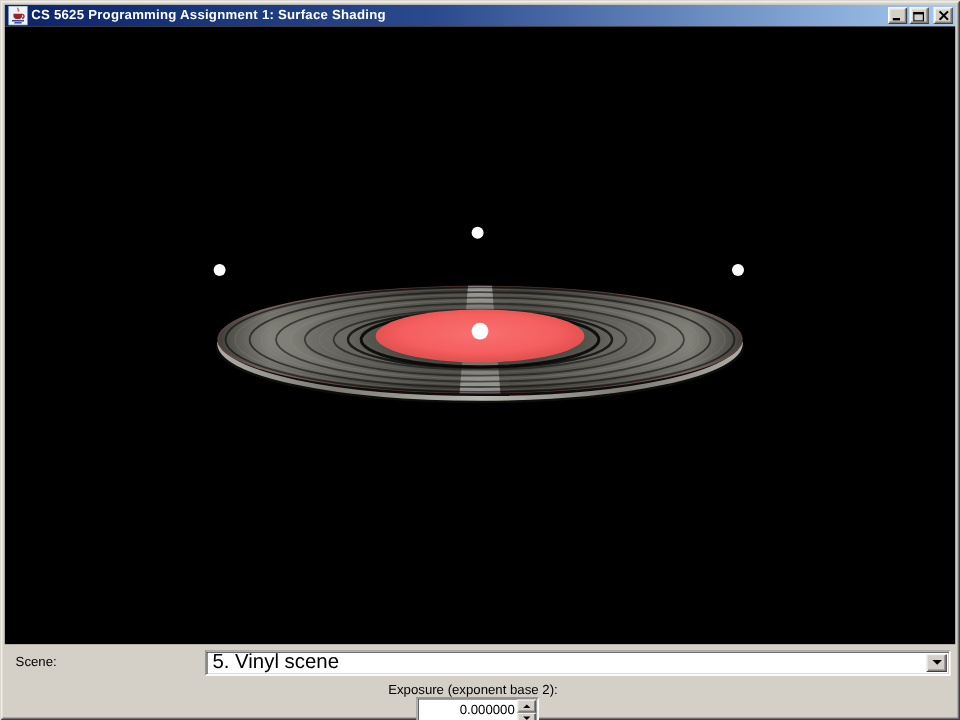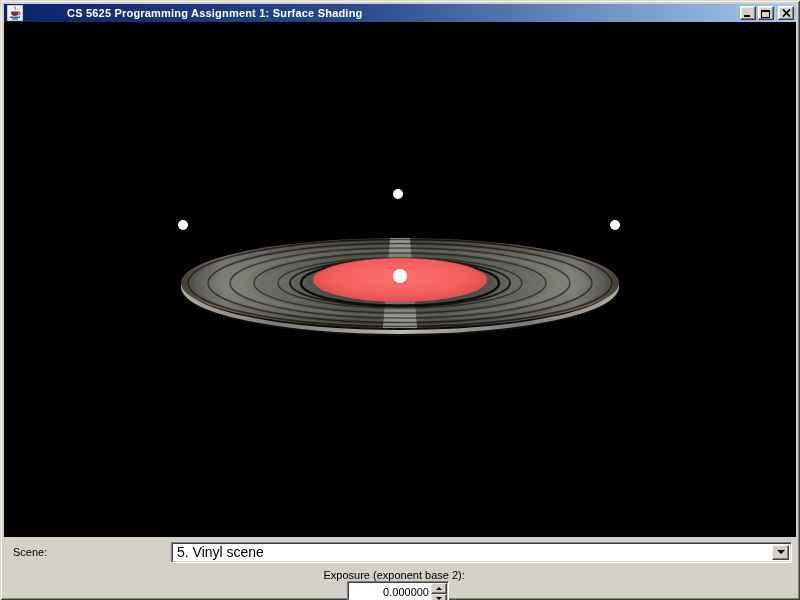--- a/index.html
+++ b/index.html
@@ -13,21 +13,21 @@
     box-shadow:
       inset 1px 1px 0 0 #dcd8d0,
       inset -1px -1px 0 0 #404040,
       inset 2px 2px 0 0 #f4f2ee,
       inset -2px -2px 0 0 #808080;
   }
   
   .titlebar{
     position:absolute;left:4px;top:4px;right:4px;height:18px;
     background:linear-gradient(90deg,#0a246a 0%,#2a4a8c 45%,#a6caf0 100%);
-    display:flex;align-items:center;padding:0 2px;box-sizing:border-box;gap:41px;
+    display:flex;align-items:center;padding:0 2px;box-sizing:border-box;
   }
   .title-icon{width:16px;height:16px;margin:0 3px 0 1px;flex:0 0 auto;}
   .title-text{
     color:#ffffff;font-size:11px;font-weight:bold;white-space:nowrap;
     overflow:hidden;flex:1 1 auto;letter-spacing:.2px;
   }
   .win-btns{display:flex;align-items:center;flex:0 0 auto;}
   .win-btn{
     width:16px;height:14px;background:#d4d0c8;margin-left:2px;
     border:1px solid;border-color:#ffffff #404040 #404040 #ffffff;
@@ -54,21 +54,21 @@
     width:167px;flex:0 0 auto;box-sizing:border-box;padding-left:9px;
     font-size:11px;color:#000;white-space:nowrap;
   }
   
   .combo{
     flex:1 1 auto;height:21px;background:#ffffff;position:relative;
     border:1px solid;border-color:#808080 #ffffff #ffffff #808080;
     box-shadow:inset 1px 1px 0 #404040, inset -1px -1px 0 #d4d0c8;
     box-sizing:border-box;display:flex;align-items:center;
   }
-  .combo-value{font-size:14px;color:#000;padding-left:5px;white-space:nowrap;}
+  .combo-value{font-size:17px;color:#000;padding-left:5px;white-space:nowrap;}
   .combo-btn{
     position:absolute;top:2px;right:2px;bottom:2px;width:17px;background:#d4d0c8;
     border:1px solid;border-color:#f4f2ee #404040 #404040 #f4f2ee;
     box-shadow:inset -1px -1px 0 #808080;
     display:flex;align-items:center;justify-content:center;box-sizing:border-box;
   }
   .arrow-down{
     width:0;height:0;border-left:4px solid transparent;border-right:4px solid transparent;
     border-top:4px solid #000;
   }

